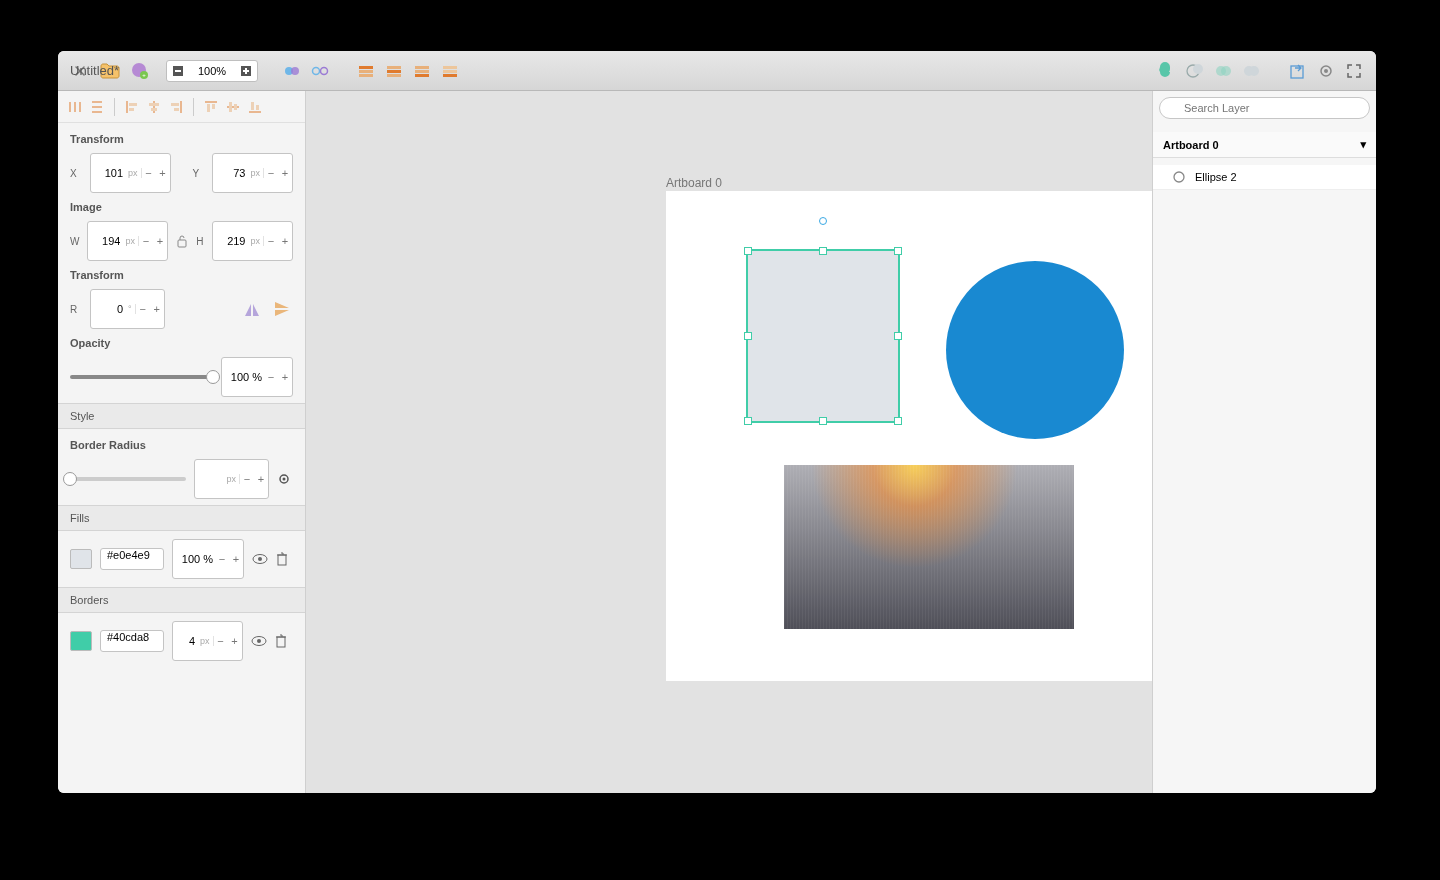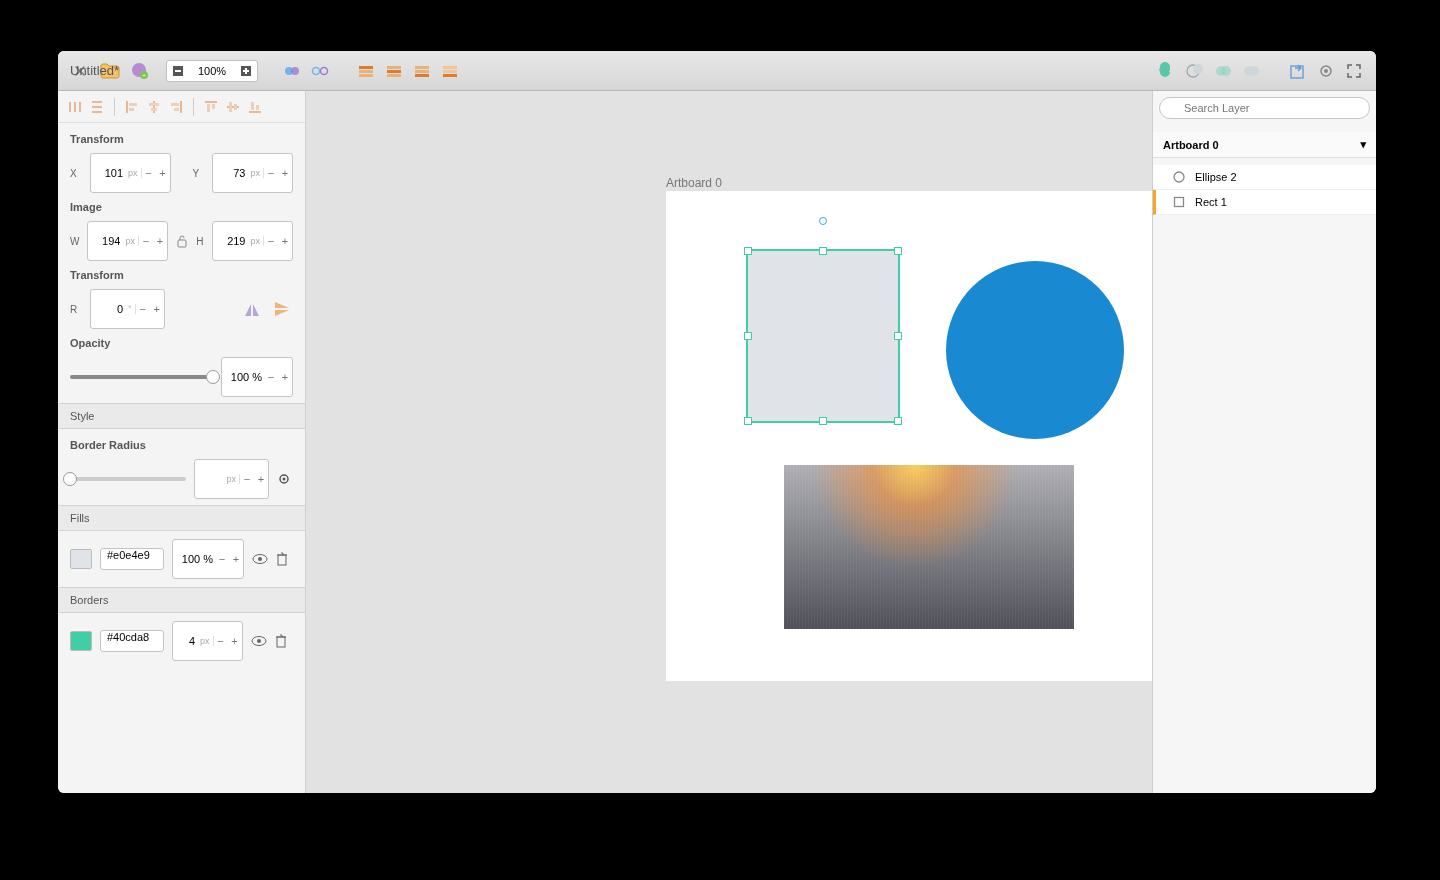--- a/index.html
+++ b/index.html
@@ -469,24 +469,16 @@
       </div>
       <div id="layer-list">
           <div class="layer-row">
             <span class="lic">
               <svg width="12" height="12">
                 <circle cx="6" cy="6" r="5" fill="none" stroke="#888" stroke-width="1.3"></circle>
               </svg>
             </span>
             <span>Ellipse 2</span>
           </div>
-          <div class="layer-row selected">
-            <span class="lic">
-              <svg width="12" height="12">
-                <rect x="1.5" y="1.5" width="9" height="9" fill="none" stroke="#888" stroke-width="1.3"></rect>
-              </svg>
-            </span>
-            <span>Rect 1</span>
-          </div>
         </div>
     </div>
   </div>
 </div>
 
 </body></html>

